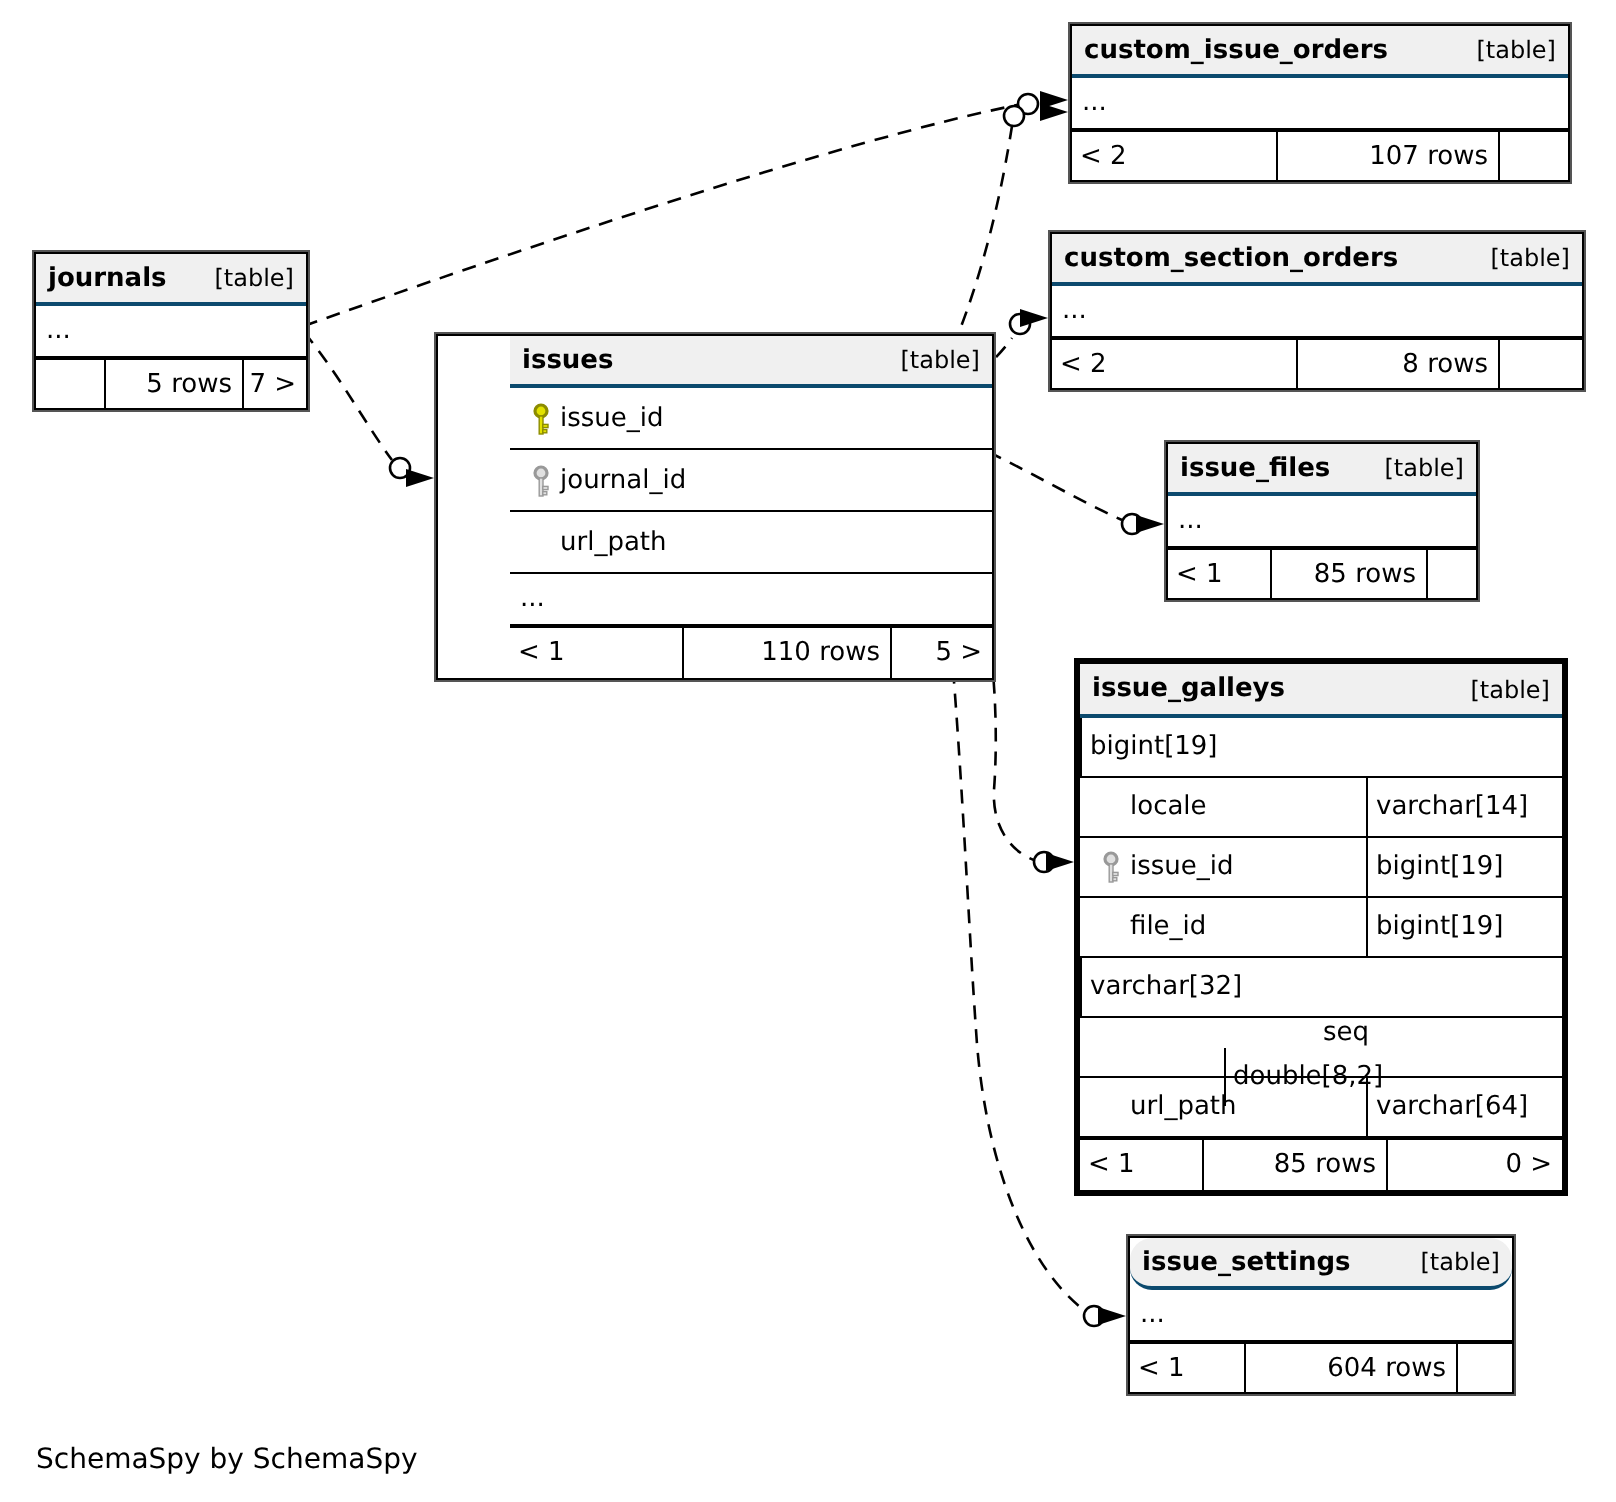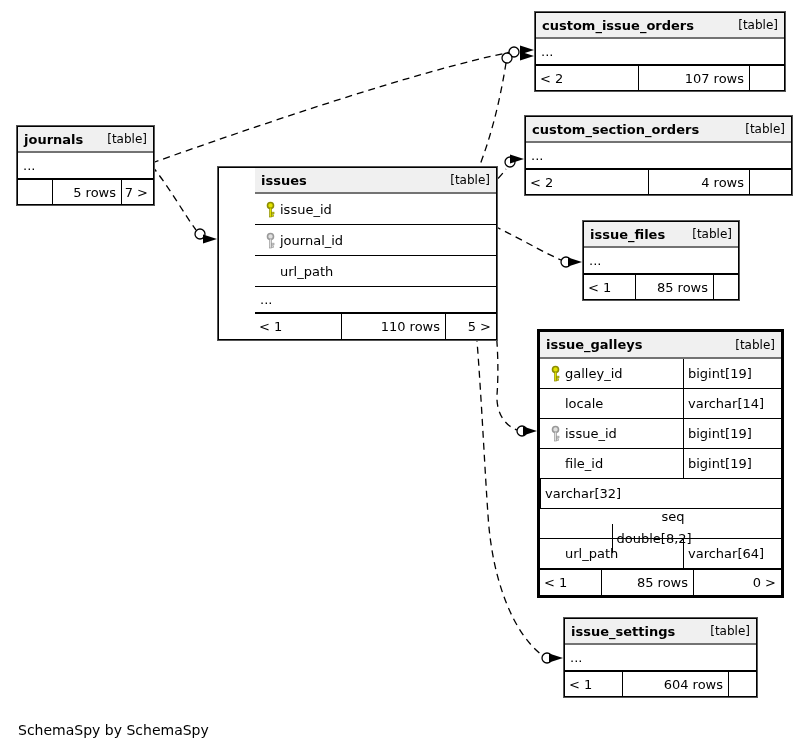--- a/index.html
+++ b/index.html
@@ -2,21 +2,21 @@
 <html><head>
 <meta charset="utf-8">
 <style>
   html,body{margin:0;padding:0;background:#fff;}
   body{font-family:"DejaVu Sans","Liberation Sans",sans-serif;}
   .canvas{position:relative;width:808px;height:751px;background:#fff;overflow:hidden;}
   svg.edges{position:absolute;left:0;top:0;z-index:1;}
   .tbl{position:absolute;z-index:2;background:#fff;border:1px solid #000;box-shadow:0 0 0 1px #555;}
   .tbl.bold{border:2px solid #000;box-shadow:0 0 0 1px #000;}
   .hdr{display:flex;align-items:center;justify-content:space-between;background:#f0f0f0;
-       border-bottom:2px solid #737373;padding:0 6px;}
+       border-bottom:2px solid #0c4a6e;padding:0 6px;}
   .tname{font-weight:bold;font-size:13px;color:#000;}
   .ttag{font-size:12px;color:#000;margin-left:10px;}
   .row{display:flex;align-items:center;border-bottom:1px solid #000;font-size:13px;color:#000;}
   .row:last-of-type{border-bottom:none;}
   .namecell{display:flex;align-items:center;flex:1 1 auto;height:100%;padding-left:5px;}
   .iconbox{width:20px;display:flex;align-items:center;justify-content:center;flex:0 0 20px;}
   .typecell{flex:0 0 auto;border-left:1px solid #000;height:100%;display:flex;align-items:center;
             padding-left:4px;font-size:13px;}
   .dots .namecell{padding-left:5px;}
   .ftr{display:flex;border-top:1px solid #000;font-size:13px;color:#000;}
@@ -90,21 +90,21 @@
           <span class="tname">custom_section_orders</span>
           <span class="ttag">[table]</span>
         </div>
         <div class="row dots" style="height: 25px;">
           <div class="namecell">
             <span>...</span>
           </div>
         </div>
         <div class="ftr" style="height: 24px;">
           <div class="fcell left" style="flex: 0 0 118px;">&lt; 2</div>
-          <div class="fcell right" style="flex: 0 0 95px;">4 rows</div>
+          <div class="fcell right" style="flex: 0 0 95px;">8 rows</div>
           <div class="fcell right grow"></div>
         </div>
       </div>
       <div class="tbl" style="left: 17px; top: 126px; width: 135px;">
         <div class="hdr" style="height: 24px;">
           <span class="tname">journals</span>
           <span class="ttag">[table]</span>
         </div>
         <div class="row dots" style="height: 25px;">
           <div class="namecell">
@@ -180,31 +180,20 @@
           <div class="fcell right" style="flex: 0 0 72px;">85 rows</div>
           <div class="fcell right grow"></div>
         </div>
       </div>
       <div class="tbl bold" style="left: 538px; top: 330px; width: 241px;">
         <div class="hdr" style="height: 25px;">
           <span class="tname">issue_galleys</span>
           <span class="ttag">[table]</span>
         </div>
         <div class="row" style="height: 29px;">
-          <div class="namecell">
-            <span class="iconbox">
-              <svg width="11" height="17" viewBox="0 0 11 17">
-                <circle cx="5.5" cy="4.5" r="3" fill="#e2e200" stroke="#8c8c00" stroke-width="1.6"></circle>
-                <rect x="4.6" y="7" width="1.9" height="9" fill="#e2e200" stroke="#8c8c00" stroke-width="0.7"></rect>
-                <rect x="6.4" y="11.2" width="2.6" height="1.6" fill="#e2e200" stroke="#8c8c00" stroke-width="0.7"></rect>
-                <rect x="6.4" y="13.8" width="2.0" height="1.6" fill="#e2e200" stroke="#8c8c00" stroke-width="0.7"></rect>
-              </svg>
-            </span>
-            <span>galley_id</span>
-          </div>
           <div class="typecell" style="width: 93px;">bigint[19]</div>
         </div>
         <div class="row" style="height: 29px;">
           <div class="namecell">
             <span class="iconbox"></span>
             <span>locale</span>
           </div>
           <div class="typecell" style="width: 93px;">varchar[14]</div>
         </div>
         <div class="row" style="height: 29px;">
@@ -245,21 +234,21 @@
           </div>
           <div class="typecell" style="width: 93px;">varchar[64]</div>
         </div>
         <div class="ftr" style="height: 25px;">
           <div class="fcell left" style="flex: 0 0 57px;">&lt; 1</div>
           <div class="fcell right" style="flex: 0 0 86px;">85 rows</div>
           <div class="fcell right grow">0 &gt;</div>
         </div>
       </div>
       <div class="tbl" style="left: 564px; top: 618px; width: 191px;">
-        <div class="hdr" style="height: 24px;">
+        <div class="hdr" style="height: 24px; border-radius: 11px;">
           <span class="tname">issue_settings</span>
           <span class="ttag">[table]</span>
         </div>
         <div class="row dots" style="height: 25px;">
           <div class="namecell">
             <span>...</span>
           </div>
         </div>
         <div class="ftr" style="height: 24px;">
           <div class="fcell left" style="flex: 0 0 53px;">&lt; 1</div>

